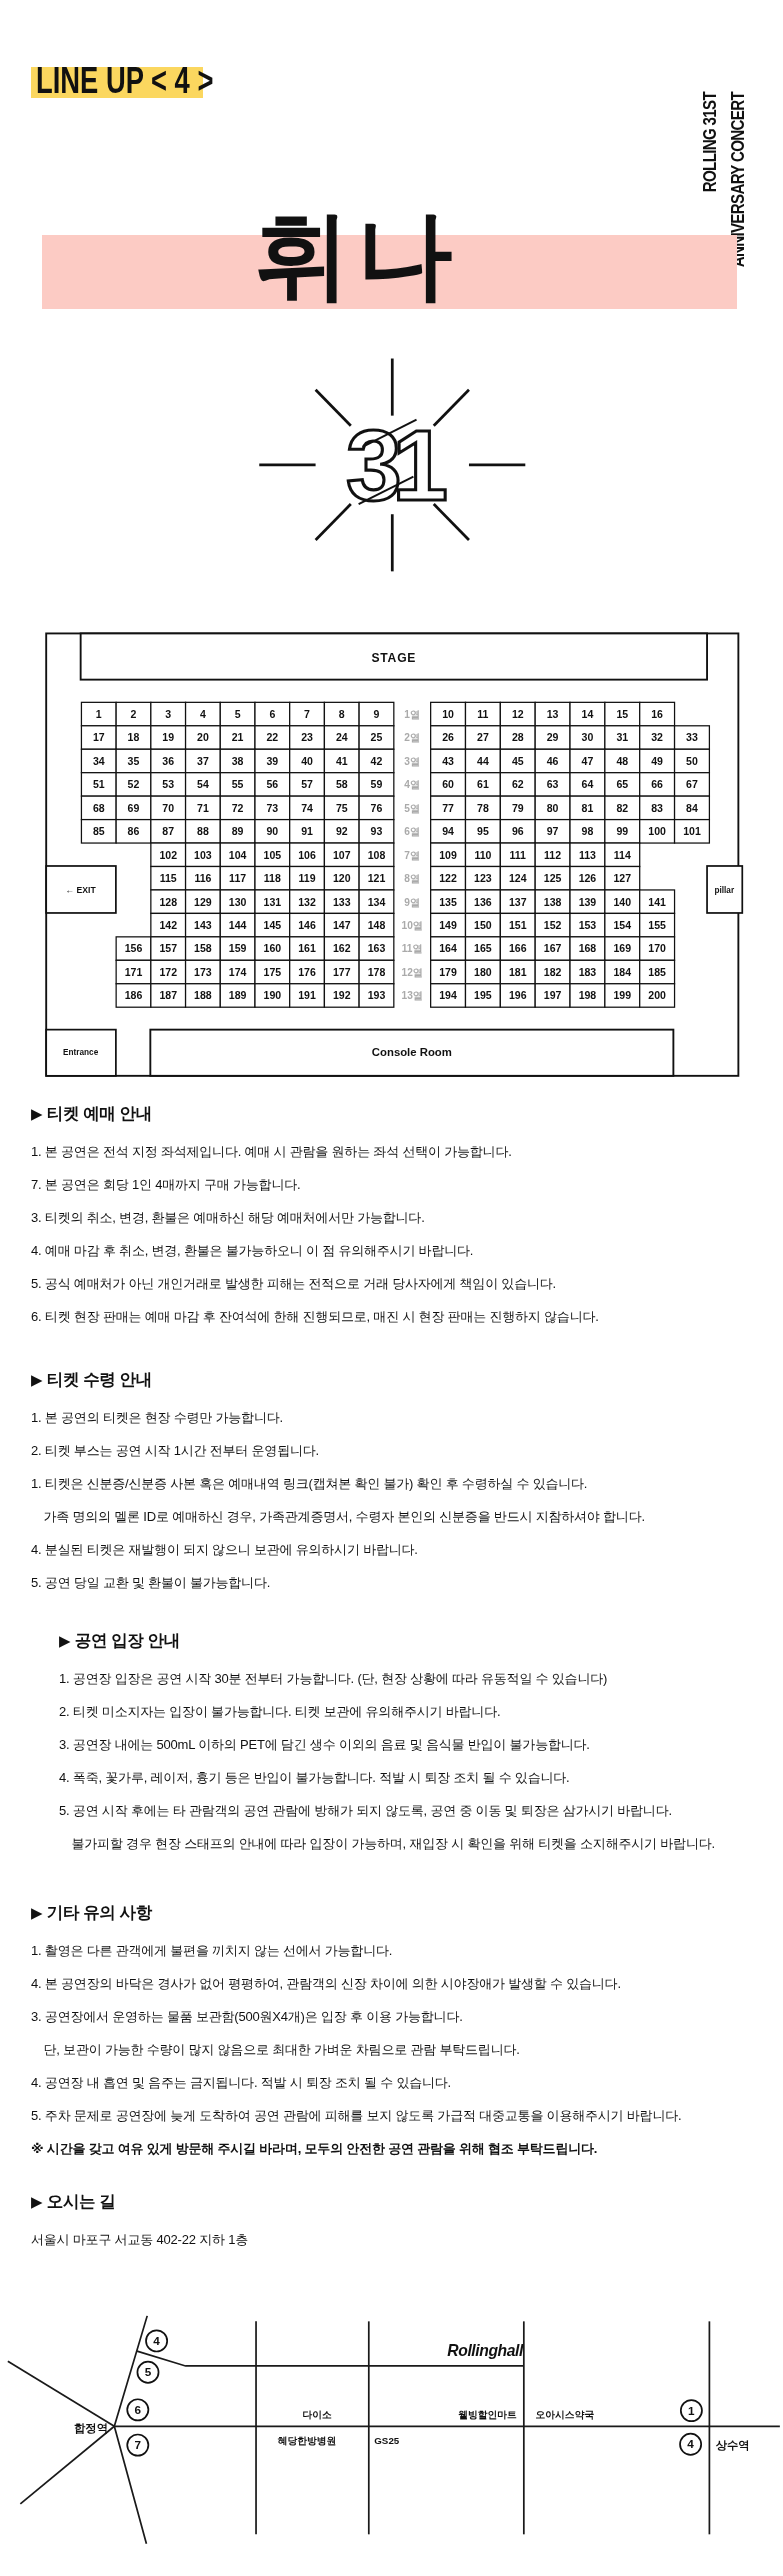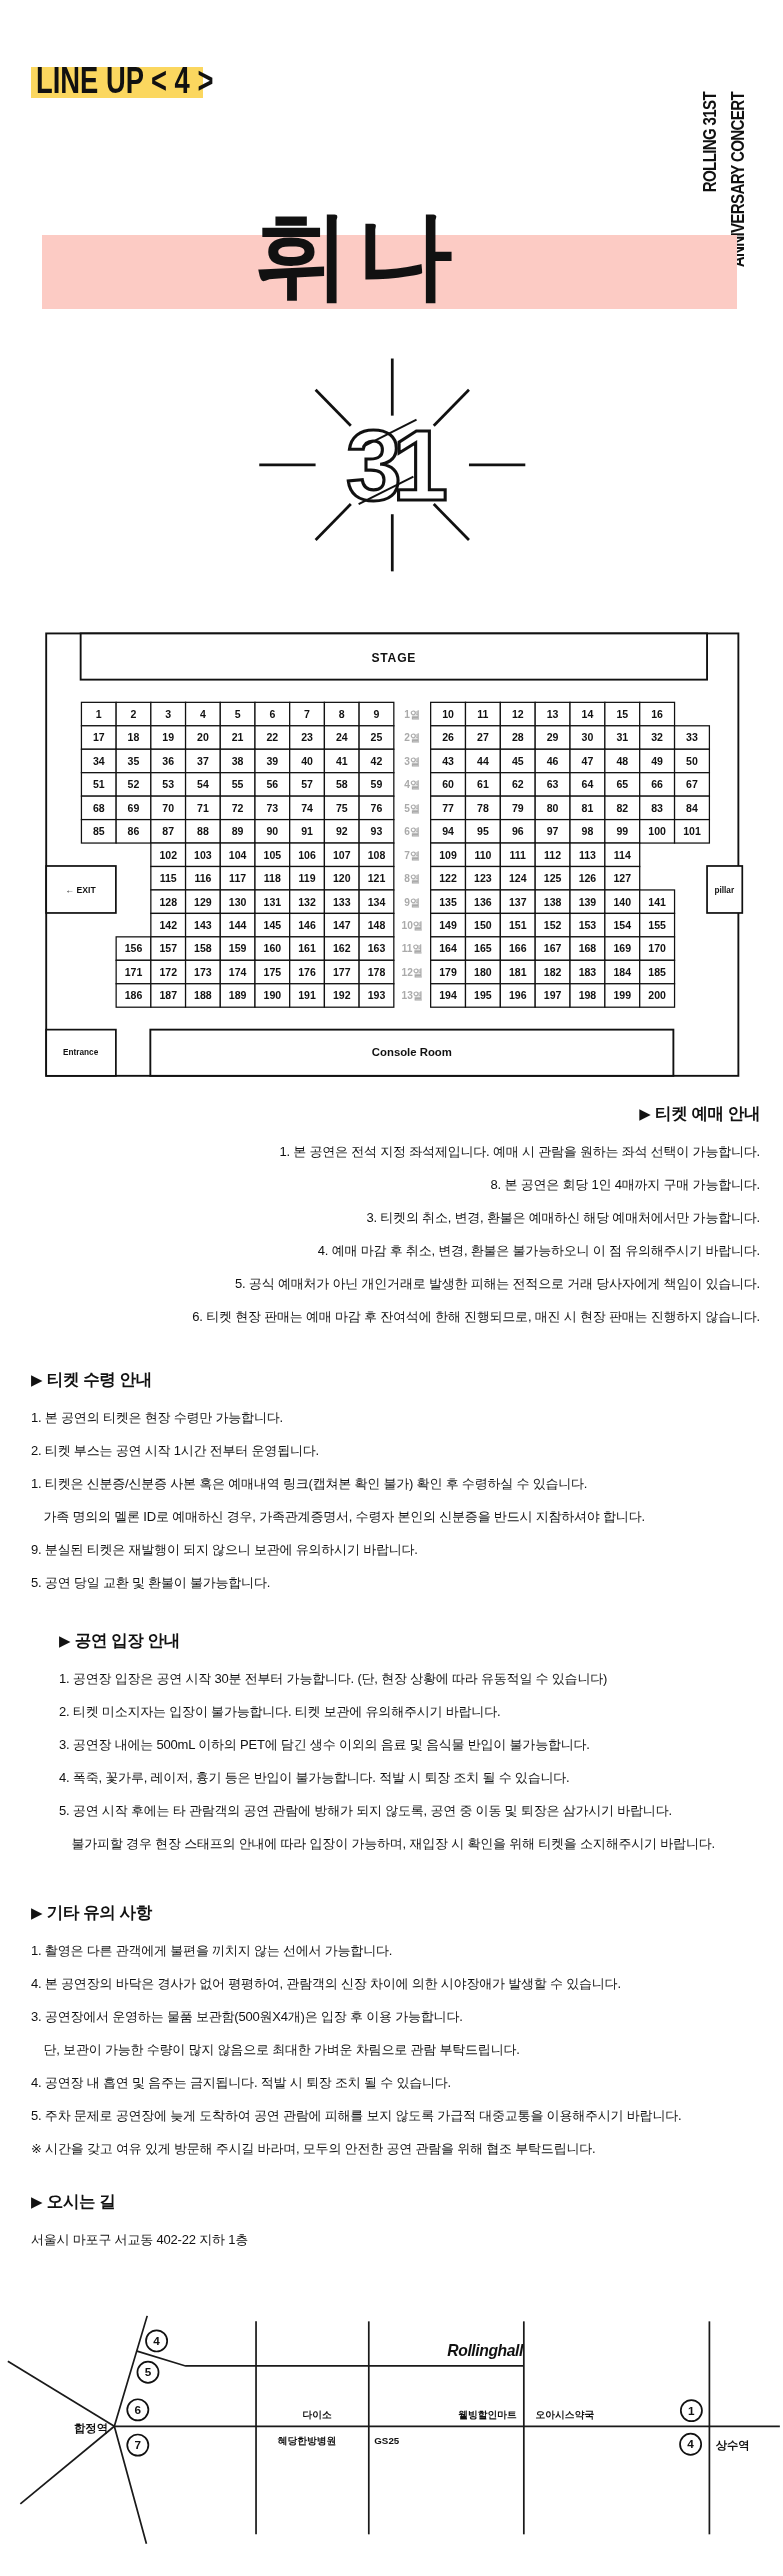--- a/index.html
+++ b/index.html
@@ -42,21 +42,21 @@
   .smalllabel{font:700 11px "Liberation Sans","DejaVu Sans",sans-serif;text-anchor:middle;fill:#111;}
   .ray{stroke:#111;stroke-width:3.5px;}
   .hatch{stroke:#111;stroke-width:2.5px;}
   .logo31{font:700 128px "Liberation Sans","DejaVu Sans",sans-serif;fill:#fff;stroke:#111;stroke-width:4px;letter-spacing:-12px;text-anchor:middle;}
   
   section.info{position:absolute;left:31px;width:729px;}
   section.info h2{font-size:16.5px;font-weight:800;margin:0 0 20.4px 0;letter-spacing:-0.4px;}
   section.info h2 .marker{font-size:15px;margin-right:4.7px;}
   section.info .items p{margin:0 0 19.6px 0;font-size:13px;line-height:13.3px;letter-spacing:-0.2px;white-space:nowrap;}
   section.info .items p.indent{padding-left:12.5px;}
-  section.info .items p.gap{margin-top:11px;}
+  section.info .items p.gap{margin-top:11px;font-weight:bold;}
   
   .road{stroke:#1a1a1a;stroke-width:2.2px;fill:none;}
   .exitcircle{fill:#fff;stroke:#111;stroke-width:2.2px;}
   .exitnum{font:700 15px "Liberation Sans","DejaVu Sans",sans-serif;text-anchor:middle;fill:#111;}
   .station{font:700 14.5px "Liberation Sans","DejaVu Sans",sans-serif;fill:#111;}
   .place{font:600 12.5px "Liberation Sans","DejaVu Sans",sans-serif;fill:#111;}
   .rhlogo{font:italic 700 20px "Liberation Sans","DejaVu Sans",sans-serif;fill:#111;letter-spacing:-0.5px;}
 </style>
 </head>
 <body>
@@ -508,40 +508,40 @@
   <rect class="box" x="59" y="1105" width="89" height="60"></rect>
   <text class="smalllabel" x="103" y="1139">← EXIT</text>
   <rect class="box" x="903" y="1105" width="45" height="60"></rect>
   <text class="smalllabel" x="925" y="1139" style="font-size:10.5px;">pillar</text>
   <rect class="box" x="59" y="1314" width="89" height="59"></rect>
   <text class="smalllabel" x="103" y="1347" style="font-size:10.5px;">Entrance</text>
   <rect class="box" x="192" y="1314" width="668" height="59" style="stroke-width:2.4px;"></rect>
   <text class="midlabel" x="526" y="1348">Console Room</text>
 </svg>
 
-<section class="info" style="top:1103px;text-align:right;">
+<section class="info" style="top:1103px;">
   <h2><span class="marker">▶</span><span>티켓 예매 안내</span></h2>
   <div class="items">
       <p>1. 본 공연은 전석 지정 좌석제입니다. 예매 시 관람을 원하는 좌석 선택이 가능합니다.</p>
-      <p>8. 본 공연은 회당 1인 4매까지 구매 가능합니다.</p>
+      <p>7. 본 공연은 회당 1인 4매까지 구매 가능합니다.</p>
       <p>3. 티켓의 취소, 변경, 환불은 예매하신 해당 예매처에서만 가능합니다.</p>
       <p>4. 예매 마감 후 취소, 변경, 환불은 불가능하오니 이 점 유의해주시기 바랍니다.</p>
       <p>5. 공식 예매처가 아닌 개인거래로 발생한 피해는 전적으로 거래 당사자에게 책임이 있습니다.</p>
       <p>6. 티켓 현장 판매는 예매 마감 후 잔여석에 한해 진행되므로, 매진 시 현장 판매는 진행하지 않습니다.</p>
     </div>
 </section>
 
 <section class="info" style="top:1369px;">
   <h2><span class="marker">▶</span><span>티켓 수령 안내</span></h2>
   <div class="items">
       <p>1. 본 공연의 티켓은 현장 수령만 가능합니다.</p>
       <p>2. 티켓 부스는 공연 시작 1시간 전부터 운영됩니다.</p>
       <p>1. 티켓은 신분증/신분증 사본 혹은 예매내역 링크(캡쳐본 확인 불가) 확인 후 수령하실 수 있습니다.</p>
       <p class="indent">가족 명의의 멜론 ID로 예매하신 경우, 가족관계증명서, 수령자 본인의 신분증을 반드시 지참하셔야 합니다.</p>
-      <p>9. 분실된 티켓은 재발행이 되지 않으니 보관에 유의하시기 바랍니다.</p>
+      <p>4. 분실된 티켓은 재발행이 되지 않으니 보관에 유의하시기 바랍니다.</p>
       <p>5. 공연 당일 교환 및 환불이 불가능합니다.</p>
     </div>
 </section>
 
 <section class="info" style="top:1630px;margin-left:28px;">
   <h2><span class="marker">▶</span><span>공연 입장 안내</span></h2>
   <div class="items">
       <p>1. 공연장 입장은 공연 시작 30분 전부터 가능합니다. (단, 현장 상황에 따라 유동적일 수 있습니다)</p>
       <p>2. 티켓 미소지자는 입장이 불가능합니다. 티켓 보관에 유의해주시기 바랍니다.</p>
       <p>3. 공연장 내에는 500mL 이하의 PET에 담긴 생수 이외의 음료 및 음식물 반입이 불가능합니다.</p>

